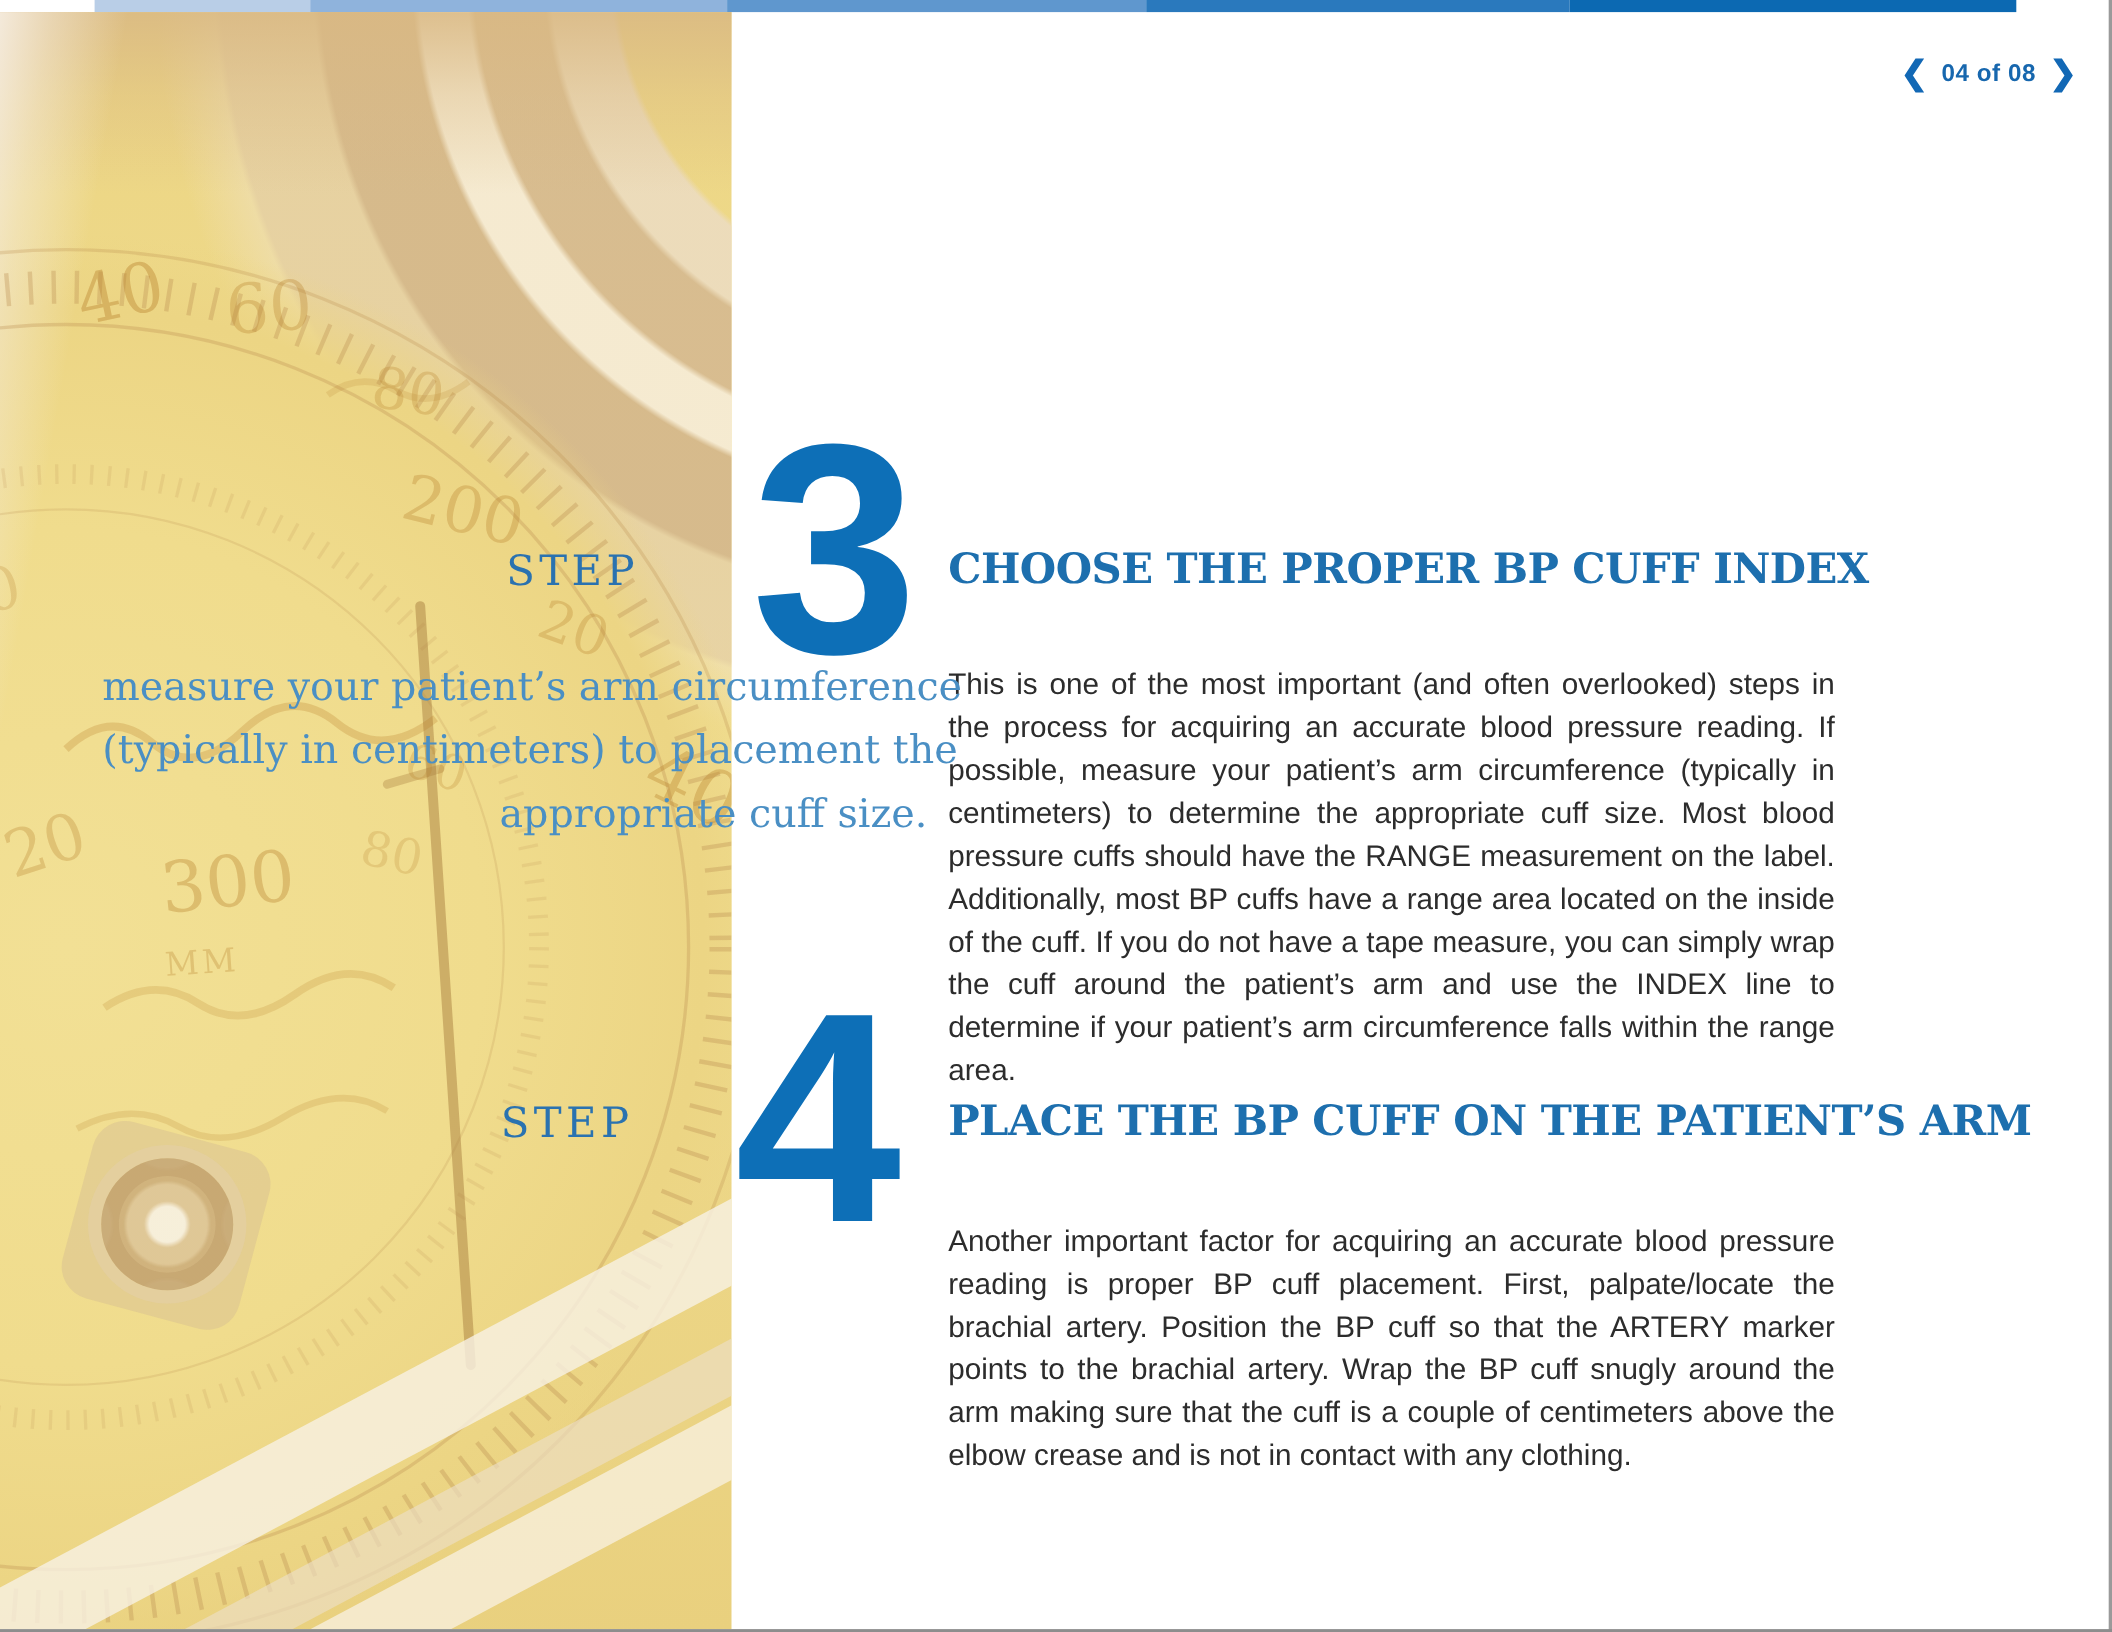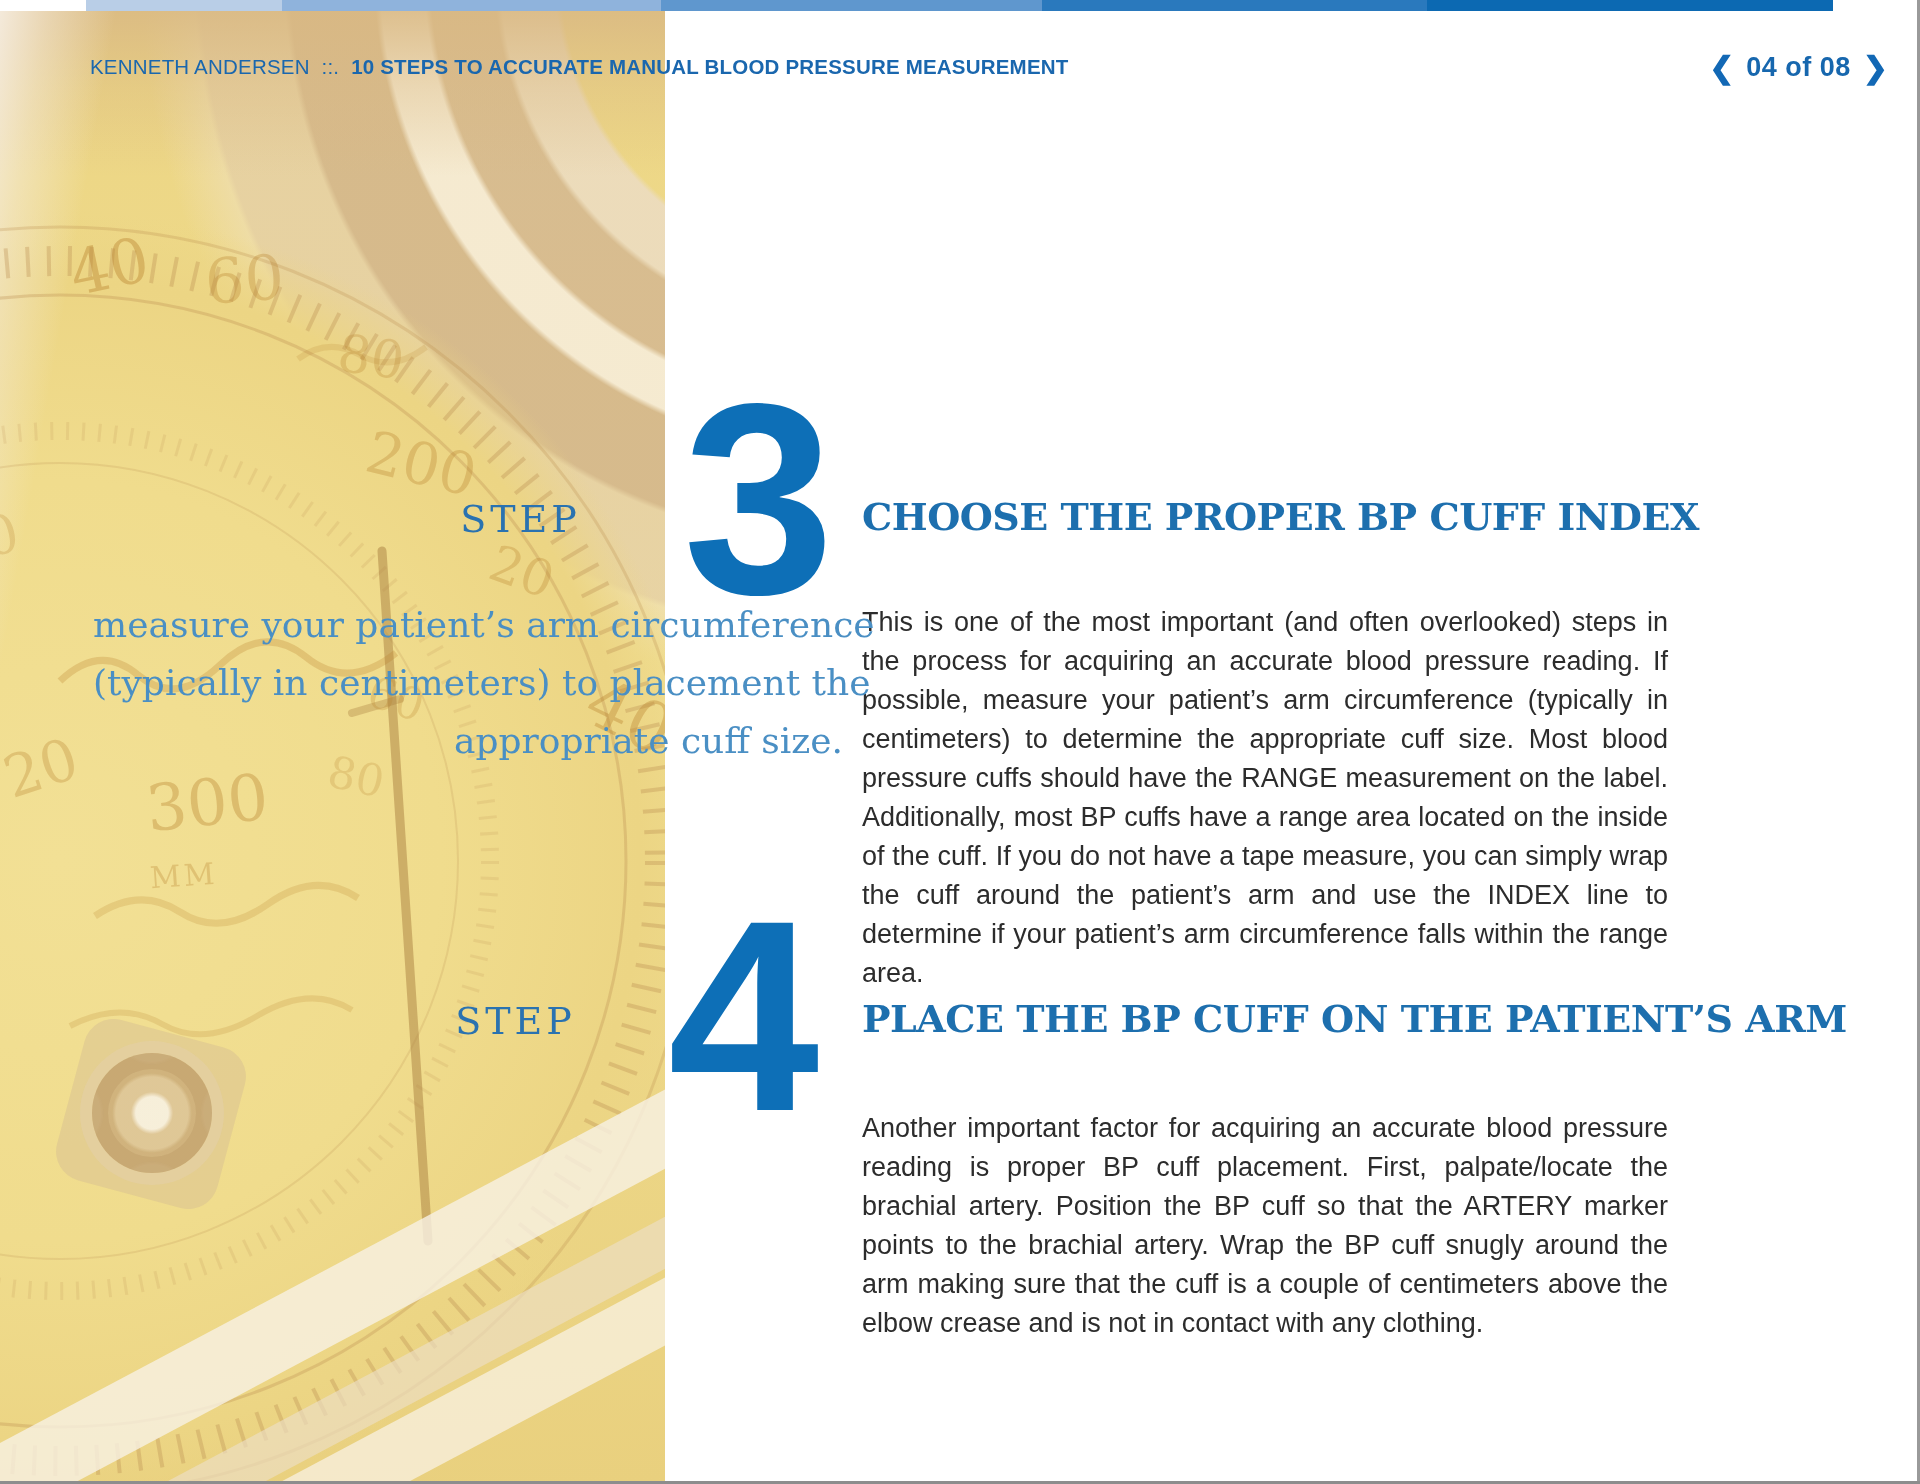--- a/index.html
+++ b/index.html
@@ -56,21 +56,21 @@
   .st2{left:-60px; top:1355px;width:900px;height:46px;background:rgba(236,223,198,.65);}
   .st3{left:-100px;top:1438px;width:900px;height:60px;background:rgba(249,244,234,.7);}
 
   
   .header{position:absolute;left:90px;top:55px;font-size:20.5px;letter-spacing:.2px;color:#1a67ae;white-space:nowrap;}
   .header .author{font-weight:400;}
   .header .sep{font-weight:400;margin:0 6px;}
   .header .doctitle{font-weight:700;}
   .pagination{position:absolute;right:32px;top:52px;display:flex;align-items:center;gap:12px;color:#1268b5;}
   .chev{font-size:30px;font-weight:700;line-height:30px;cursor:pointer;}
-  .pageno{font-size:27px;font-weight:700;color:#1767ae;letter-spacing:.5px;}
+  .pageno{font-size:22px;font-weight:700;color:#1767ae;letter-spacing:.5px;}
 
   
   .bignum{position:absolute;font-family:"Liberation Sans",sans-serif;font-weight:700;
           font-size:272px;line-height:1;color:#0d6fb7;letter-spacing:-6px;}
   .num3{left:683px;top:363px;}
   .num4{left:668px;top:880px;}
   .steplabel{position:absolute;width:285px;text-align:center;font-family:"DejaVu Serif",serif;
           font-size:38px;line-height:1;letter-spacing:4px;color:#2a72b0;}
   .label3{left:378px;top:500px;}
   .label4{left:373px;top:1002px;}
@@ -126,25 +126,20 @@
     <span class="wm w9">80</span>
     <span class="wm w10">20</span>
     <span class="wm w11">0</span>
     <div class="nut-flange"></div>
     <div class="nut"></div>
     <div class="streak st1"></div>
     <div class="streak st2"></div>
     <div class="streak st3"></div>
   </div>
 
-  <div class="header">
-    <span class="author">KENNETH ANDERSEN</span>
-    <span class="sep">::.</span>
-    <span class="doctitle">10 STEPS TO ACCURATE MANUAL BLOOD PRESSURE MEASUREMENT</span>
-  </div>
 
   <div class="pagination">
     <span class="chev">❮</span>
     <span class="pageno">04 of 08</span>
     <span class="chev">❯</span>
   </div>
 
   <div class="steplabel label3">STEP</div>
   <div class="bignum num3">3</div>
   <div class="heading h3x">CHOOSE THE PROPER BP CUFF INDEX</div>

